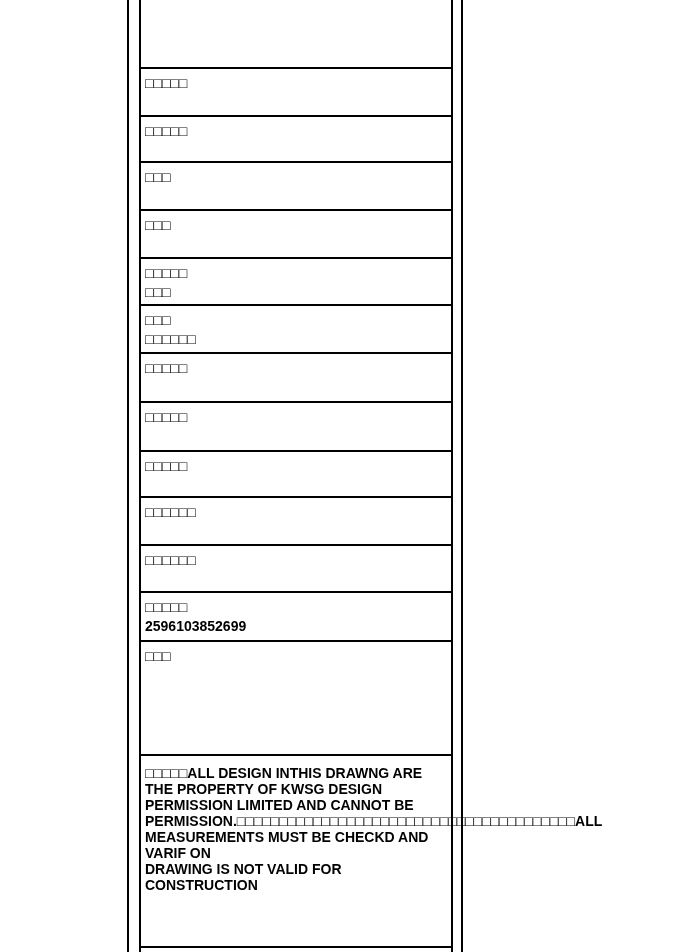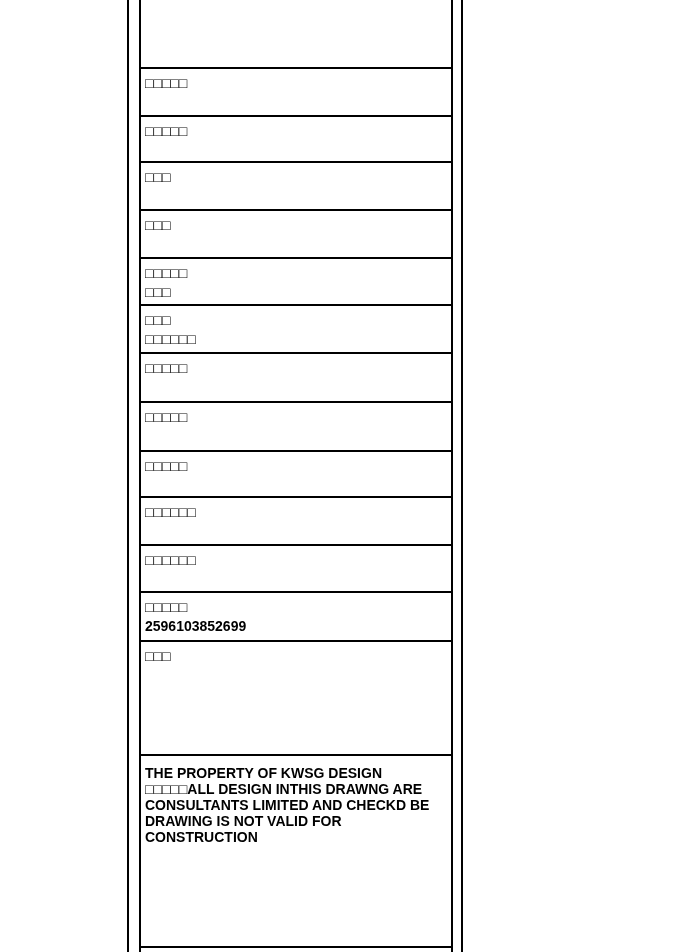--- a/index.html
+++ b/index.html
@@ -119,22 +119,25 @@
   <div class="row" style="height:49px">
     <div class="cell-line">□□□□□</div>
     <div class="cell-line">2596103852699</div>
   </div>
 
   <div class="row" style="height:114px">
     <div class="cell-line">□□□</div>
   </div>
 
   <div class="row notice" style="height:192px">
+    <div class="notice-line">□□□□□ALL DESIGN INTHIS DRAWNG ARE</div>
     <div class="notice-line">THE PROPERTY OF KWSG DESIGN</div>
-    <div class="notice-line">□□□□□ALL DESIGN INTHIS DRAWNG ARE</div>
-    <div class="notice-line">CONSULTANTS LIMITED AND CHECKD BE</div>
+    <div class="notice-line">PERMISSION LIMITED AND CANNOT BE</div>
+    <div class="notice-line">PERMISSION.□□□□□□□□□□□□□□□□□□□□□□□□□□□□□□□□□□□□□□□□ALL</div>
+    <div class="notice-line">MEASUREMENTS MUST BE CHECKD AND</div>
+    <div class="notice-line">VARIF ON</div>
     <div class="notice-line">DRAWING IS NOT VALID FOR</div>
     <div class="notice-line">CONSTRUCTION</div>
   </div>
 
   <div class="row filler" style="height:4px"></div>
 
 </div>
 
 </body></html>

